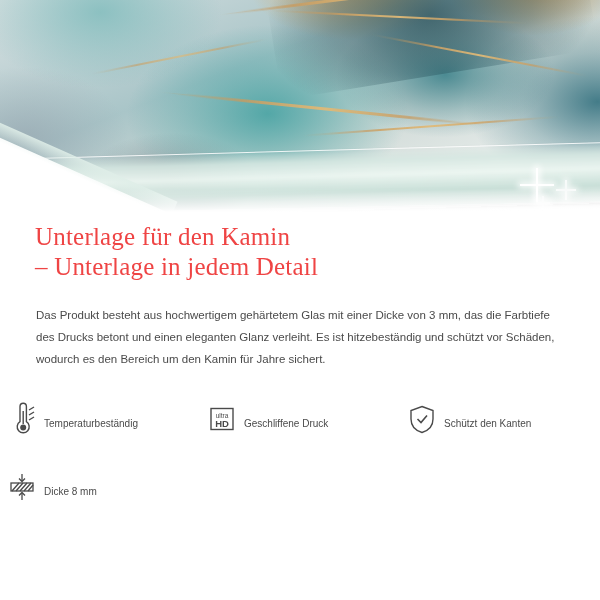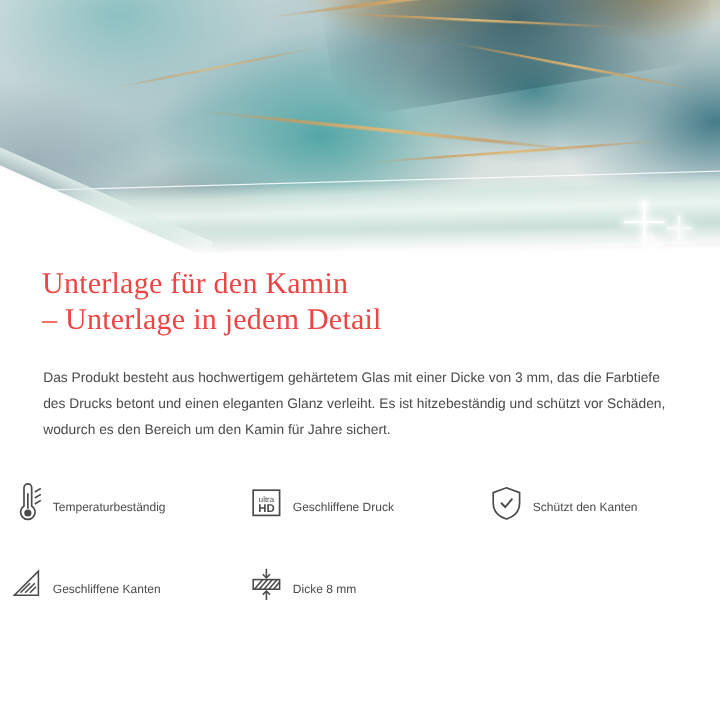--- a/index.html
+++ b/index.html
@@ -250,31 +250,20 @@
       <div class="feature-icon">
         <svg width="44" height="44" viewBox="0 0 44 44" fill="none" stroke="#4a4a4a" stroke-width="1.4">
           <path d="M22 9.5l11 4v8.5c0 7-4.7 11.6-11 13.5-6.3-1.9-11-6.5-11-13.5V13.5z"></path>
           <polyline points="17.5,22 21,25.5 27,18.5" stroke-width="1.6"></polyline>
         </svg>
       </div>
       <div class="feature-label">Schützt den Kanten</div>
     </div>
 
 
-    <div class="feature">
-      <div class="feature-icon">
-        <svg width="44" height="44" viewBox="0 0 44 44" fill="none" stroke="#4a4a4a" stroke-width="1.3">
-          <path d="M12 31 L32 31 L32 11 Z"></path>
-          <line x1="17" y1="29" x2="25" y2="21"></line>
-          <line x1="21" y1="29" x2="29" y2="21"></line>
-          <line x1="25" y1="29" x2="30" y2="24"></line>
-        </svg>
-      </div>
-      <div class="feature-label">Geschliffene Kanten</div>
-    </div>
 
     <div class="feature">
       <div class="feature-icon">
         <svg width="44" height="44" viewBox="0 0 44 44" fill="none" stroke="#4a4a4a" stroke-width="1.3">
           <line x1="22" y1="9" x2="22" y2="16"></line>
           <polyline points="19,13.5 22,16.5 25,13.5"></polyline>
           <rect x="11" y="18" width="22" height="8"></rect>
           <line x1="12" y1="26" x2="19" y2="18"></line>
           <line x1="16" y1="26" x2="23" y2="18"></line>
           <line x1="20" y1="26" x2="27" y2="18"></line>

